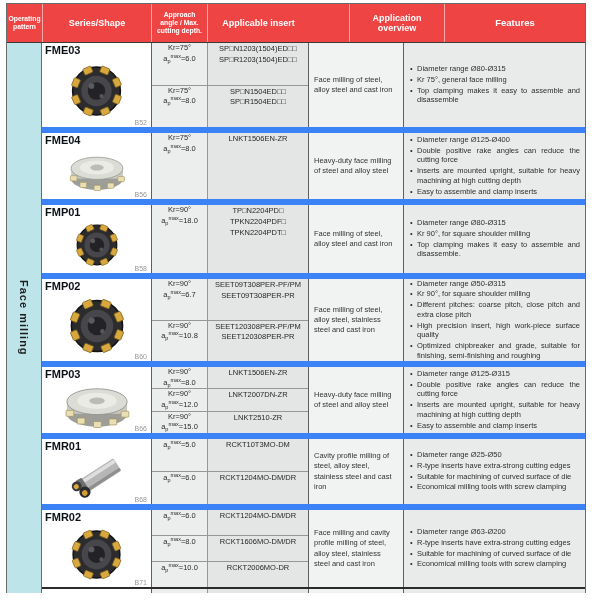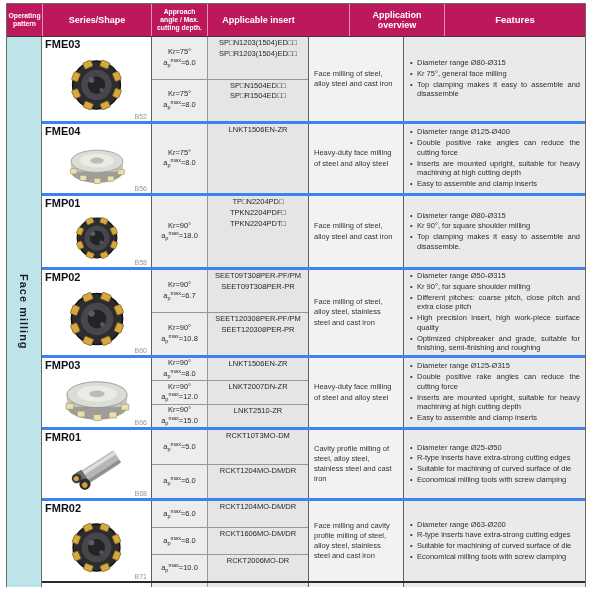--- a/index.html
+++ b/index.html
@@ -7,21 +7,21 @@
     width:600px;height:600px;overflow:hidden;background:#ffffff;
     font-family:"Liberation Sans", sans-serif;
     -webkit-font-smoothing:antialiased;
   }
   *{box-sizing:border-box;}
   .table{
     position:absolute;left:6px;top:3px;width:580px;
     border:1px solid #6b6b6b;border-bottom:none;
   }
   
-  .header{display:flex;height:32px;background:#be185d;}
+  .header{display:flex;height:38px;background:#ef4444;}
   .hcell{
     display:flex;align-items:center;justify-content:center;text-align:center;
     color:#ffffff;font-weight:bold;font-size:9px;line-height:1.15;
     border-left:1px solid rgba(255,255,255,.55);padding:1px 2px;
   }
   .hcell:first-child{border-left:none;}
   .hcell.small{font-size:6.8px;}
   .h-op{width:35px;}
   .h-series{width:109px;}
   .h-angle{width:56px;}
@@ -32,42 +32,42 @@
   .tbody{display:flex;border-top:1px solid #3a3a3a;}
   .op-col{
     width:35px;background:#bde4e8;border-right:1px solid #6b6b6b;
     display:flex;align-items:center;justify-content:center;
   }
   .op-label{
     writing-mode:vertical-rl;font-size:11px;font-weight:bold;color:#1d1d1d;
     letter-spacing:1px;white-space:nowrap;
   }
   .rows{flex:1;display:flex;flex-direction:column;}
-  .row{display:flex;border-top:3px solid #3b82f6;overflow:hidden;}
+  .row{display:flex;border-top:6px solid #3b82f6;overflow:hidden;}
   .row:first-child{border-top:none;}
   
   .series{
     width:109px;background:#ffffff;position:relative;
     display:flex;flex-direction:column;align-items:center;padding:2px 3px 1px;text-align:center;
   }
   .series-label{
     align-self:flex-start;font-size:11px;font-weight:bold;color:#0d1219;line-height:1.05;
   }
   .tool-img{flex:1;display:flex;align-items:center;justify-content:center;overflow:hidden;}
   .ref{position:absolute;right:4px;bottom:1px;font-size:7px;color:#979797;}
   
   .midcol{
     width:158px;display:flex;flex-direction:column;
     border-left:1px solid #5f5f5f;border-right:1px solid #5f5f5f;
   }
   .subrow{flex:1;display:flex;border-top:1px solid #979797;min-height:0;}
   .subrow:first-child{border-top:none;}
   .angle{
     width:56px;border-right:1px solid #979797;background:#eceeee;
-    display:flex;flex-direction:column;align-items:center;justify-content:center;
+    display:flex;flex-direction:column;align-items:center;
     font-size:7.5px;color:#2a2a2a;text-align:center;line-height:1.3;
   }
   .kr:empty{display:none;}
   .ap sub{font-size:5.5px;vertical-align:-2px;}
   .ap sup{font-size:5.5px;vertical-align:3px;}
   .inserts{
     flex:1;background:#e4e6e6;display:flex;flex-direction:column;
     align-items:center;justify-content:flex-start;font-size:7.5px;color:#262626;
     line-height:1.45;text-align:center;padding:1px;
   }

